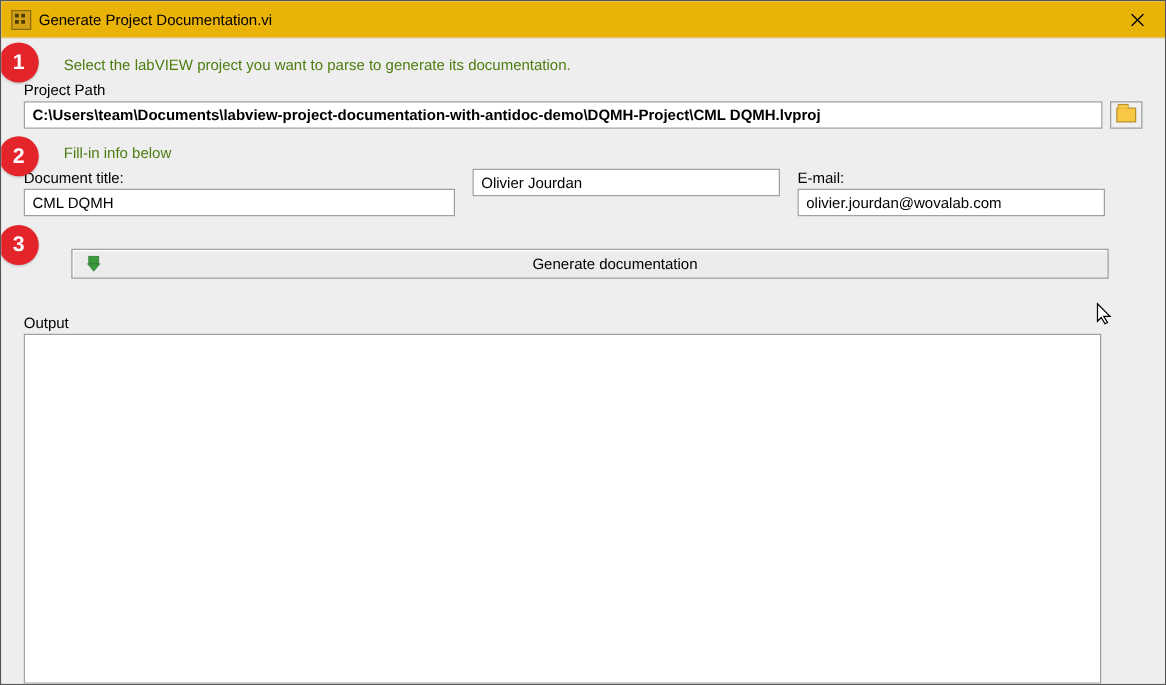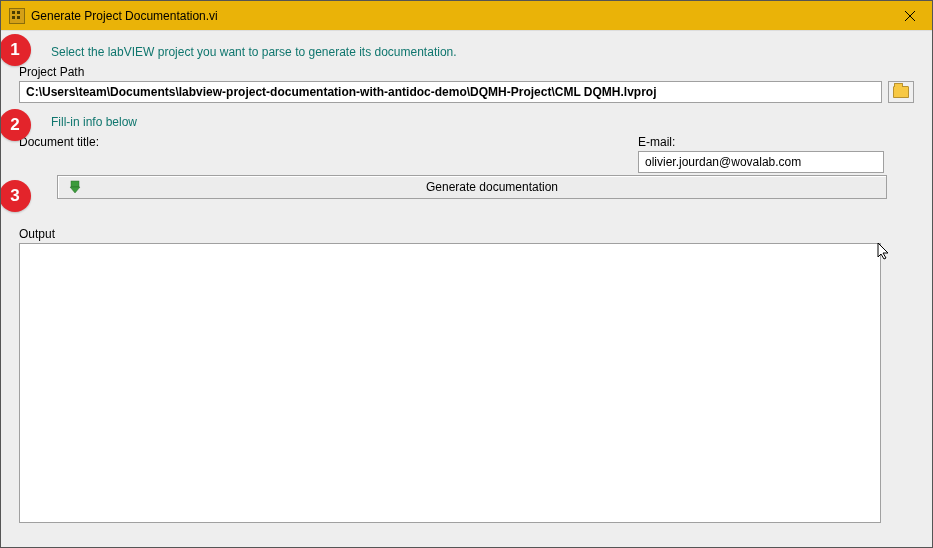--- a/index.html
+++ b/index.html
@@ -66,21 +66,21 @@
       z-index: 10;
       box-shadow: 0 1px 2px rgba(0,0,0,0.2);
     }
     .step1 { top: 3px; }
     .step2 { top: 78px; }
     .step3 { top: 149px; }
 
     .instruction {
       margin-left: 32px;
       margin-bottom: 6px;
-      color: #0f766e;
+      color: #4d7c0f;
     }
     .label {
       color: #000;
       margin-bottom: 2px;
       display: block;
     }
 
     .row { display: flex; gap: 8px; align-items: flex-end; margin-bottom: 12px; }
     .field-group { display: flex; flex-direction: column; }
 
@@ -111,21 +111,21 @@
       content: "";
       position: absolute;
       top: -4px; left: 0;
       width: 7px; height: 3px;
       background: #f7c843;
       border: 1px solid #b8912f;
       border-bottom: none;
       border-radius: 1px 1px 0 0;
     }
 
-    .info-row { display: flex; gap: 14px; margin-bottom: 2px; }
+    .info-row { display: flex; gap: 14px; margin-bottom: 26px; }
     .doc-title-group { width: 345px; }
     .author-group { width: 246px; }
     .email-group { width: 246px; justify-content: flex-end; }
 
     .generate-btn {
       width: 830px;
       height: 24px;
       background: #ececec;
       border: 1px solid #a0a0a0;
       display: flex;
@@ -197,22 +197,24 @@
         <div class="folder-icon"></div>
       </div>
     </div>
   </div>
 
   <div class="instruction">Fill-in info below</div>
 
   <div class="info-row">
     <div class="field-group doc-title-group">
       <span class="label">Document title:</span>
+      <input type="text" value="CML DQMH" style="">
     </div>
     <div class="field-group author-group">
+      <input type="text" value="Olivier Jourdan" style="">
     </div>
     <div class="field-group email-group">
       <span class="label">E-mail:</span>
       <input type="text" value="olivier.jourdan@wovalab.com" style="">
     </div>
   </div>
 
   <div class="generate-btn">
     <span class="download-icon">
       <svg viewBox="0 0 14 14">

